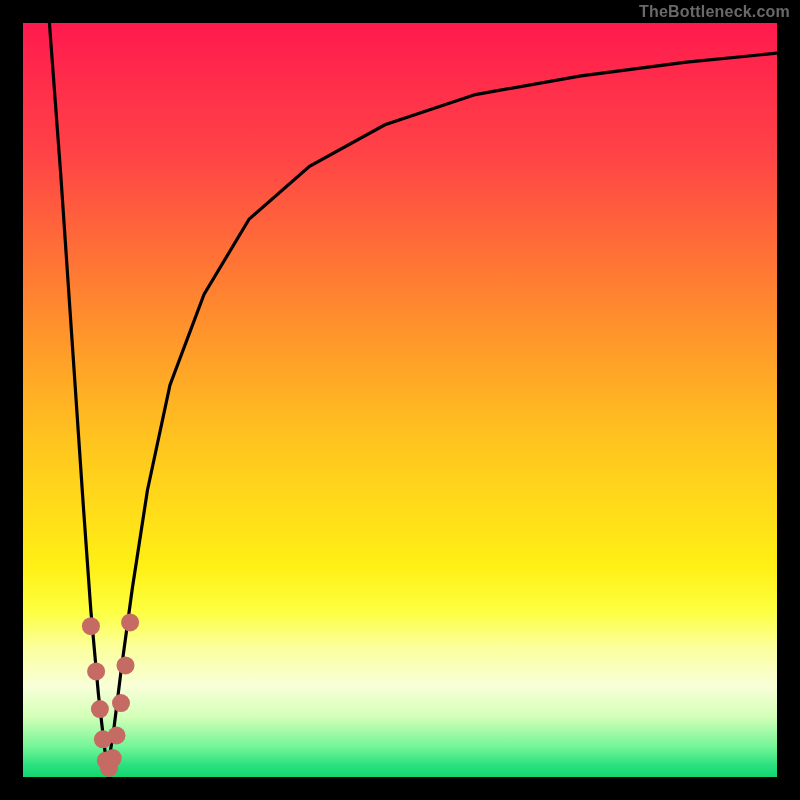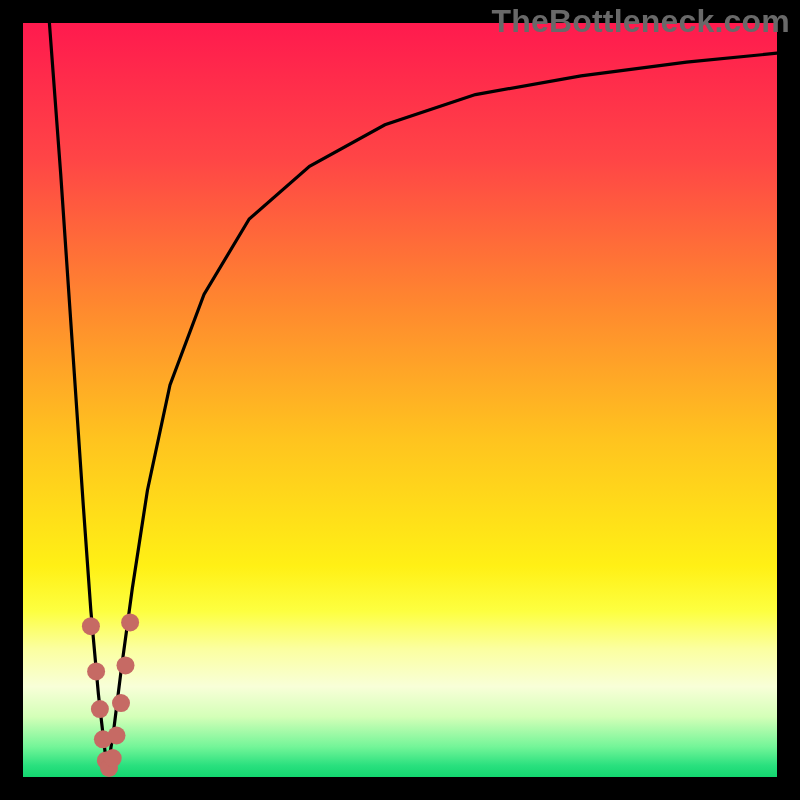--- a/index.html
+++ b/index.html
@@ -16,21 +16,21 @@
     top: 0;
     left: 0;
     width: 800px;
     height: 800px;
     background: #000;
   }
   .watermark {
     position: absolute;
     top: 3px;
     right: 10px;
-    font-size: 32px;
+    font-size: 16px;
     font-weight: 600;
     color: #696969;
     letter-spacing: 0.2px;
     z-index: 5;
   }
   
   .plot {
     position: absolute;
     left: 23px;
     top: 23px;

